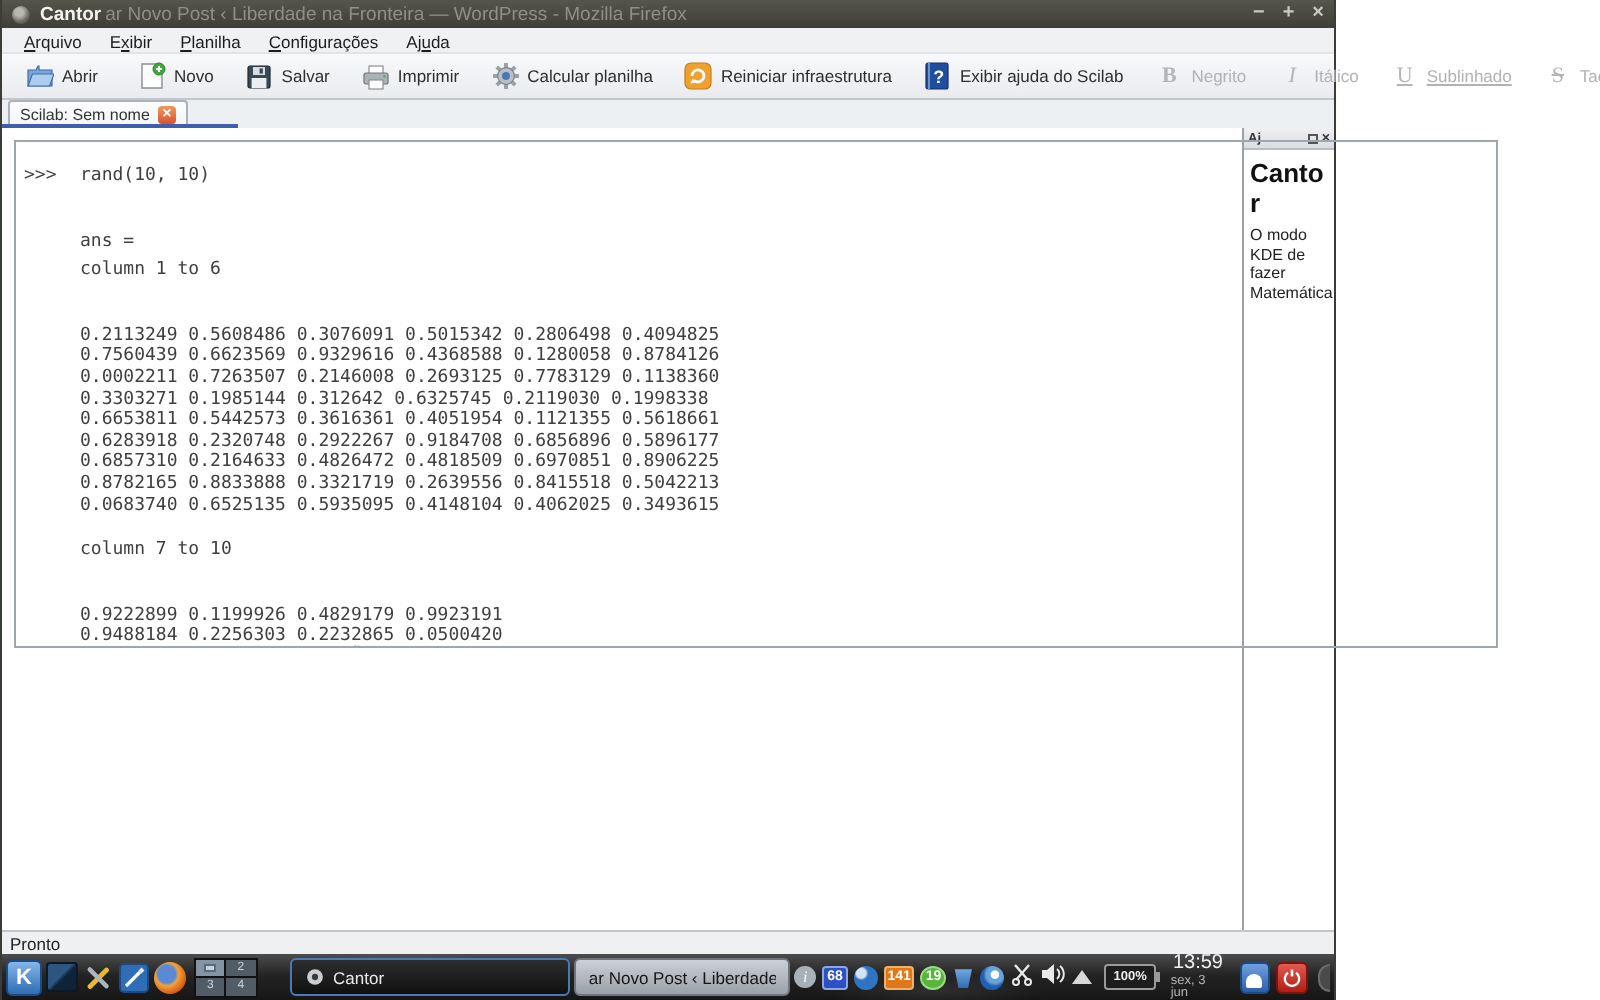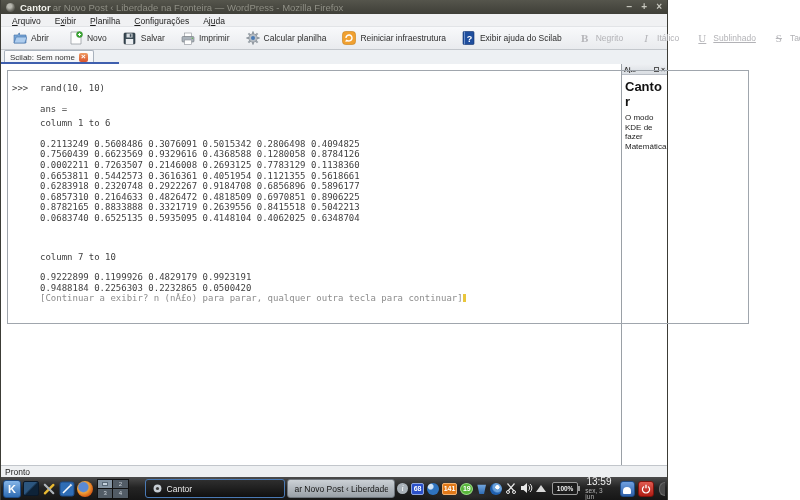--- a/index.html
+++ b/index.html
@@ -51,21 +51,21 @@
 
   
   .main { flex:1; display:flex; min-height:0; background:#fff; }
   .worksheet { flex:1; position:relative; background:#fff; }
   .entry { position:absolute; left:6px; top:6px; width:742px; height:254px;
            border:1px solid #a0a6ad; padding:12px 4px 0 4px; overflow:hidden;
            font-family:"DejaVu Sans Mono", monospace; font-size:9px; line-height:10.6px; color:#3f3f3f; }
   .cmdline { display:flex; }
   .prompt { width:28px; flex-shrink:0; }
   .ws-block { margin-left:28px; }
-  .mt1 { margin-top:10px; } .mt2 { margin-top:4px; } .mt3 { margin-top:28px; }
+  .mt1 { margin-top:22px; } .mt2 { margin-top:4px; } .mt3 { margin-top:12px; }
   .ws-line { white-space:pre; }
   .continue-line { color:#8c8c8c; white-space:pre; }
   .cursor { display:inline-block; width:3px; height:8px; background:#e9c63b; vertical-align:-1px; }
 
   
   .sidepanel { width:46px; border-left:1px solid #9aa0a6; display:flex; flex-direction:column; background:#fff; }
   .dock-header { height:11px; background:linear-gradient(#eef0f3,#d9dde2); border-bottom:1px solid #b9bec5;
                  display:flex; align-items:center; padding:0 2px; gap:2px; }
   .dock-title { font-size:6.5px; font-weight:bold; color:#333; flex:1; overflow:hidden; white-space:nowrap; }
   .dock-float { width:5px; height:5px; border:1px solid #555; flex-shrink:0; }
@@ -272,25 +272,26 @@
         <div class="cmdline">
           <span class="prompt">&gt;&gt;&gt;</span>
           <span>rand(10, 10)</span>
         </div>
         <div class="ws-block mt1">ans =</div>
         <div class="ws-block mt2">column 1 to 6</div>
         <div class="ws-block mt1">
             <div class="ws-line">0.2113249 0.5608486 0.3076091 0.5015342 0.2806498 0.4094825</div>
             <div class="ws-line">0.7560439 0.6623569 0.9329616 0.4368588 0.1280058 0.8784126</div>
             <div class="ws-line">0.0002211 0.7263507 0.2146008 0.2693125 0.7783129 0.1138360</div>
+            <div class="ws-line">0.3303271 0.1985144 0.312642 0.6325745 0.2119030 0.1998338</div>
             <div class="ws-line">0.6653811 0.5442573 0.3616361 0.4051954 0.1121355 0.5618661</div>
             <div class="ws-line">0.6283918 0.2320748 0.2922267 0.9184708 0.6856896 0.5896177</div>
             <div class="ws-line">0.6857310 0.2164633 0.4826472 0.4818509 0.6970851 0.8906225</div>
             <div class="ws-line">0.8782165 0.8833888 0.3321719 0.2639556 0.8415518 0.5042213</div>
-            <div class="ws-line">0.0683740 0.6525135 0.5935095 0.4148104 0.4062025 0.6348704</div>
+            <div class="ws-line">0.0683740 0.6525135 0.5935095 0.4148104 0.4062025 0.3493615</div>
           </div>
         <div class="ws-block mt3">column 7 to 10</div>
         <div class="ws-block mt1">
             <div class="ws-line">0.9222899 0.1199926 0.4829179 0.9923191</div>
             <div class="ws-line">0.9488184 0.2256303 0.2232865 0.0500420</div>
           </div>
         <div class="ws-block">
           <span class="continue-line">[Continuar a exibir? n (nÃ£o) para parar, qualquer outra tecla para continuar]</span><span class="cursor"></span>
         </div>
       </div>

